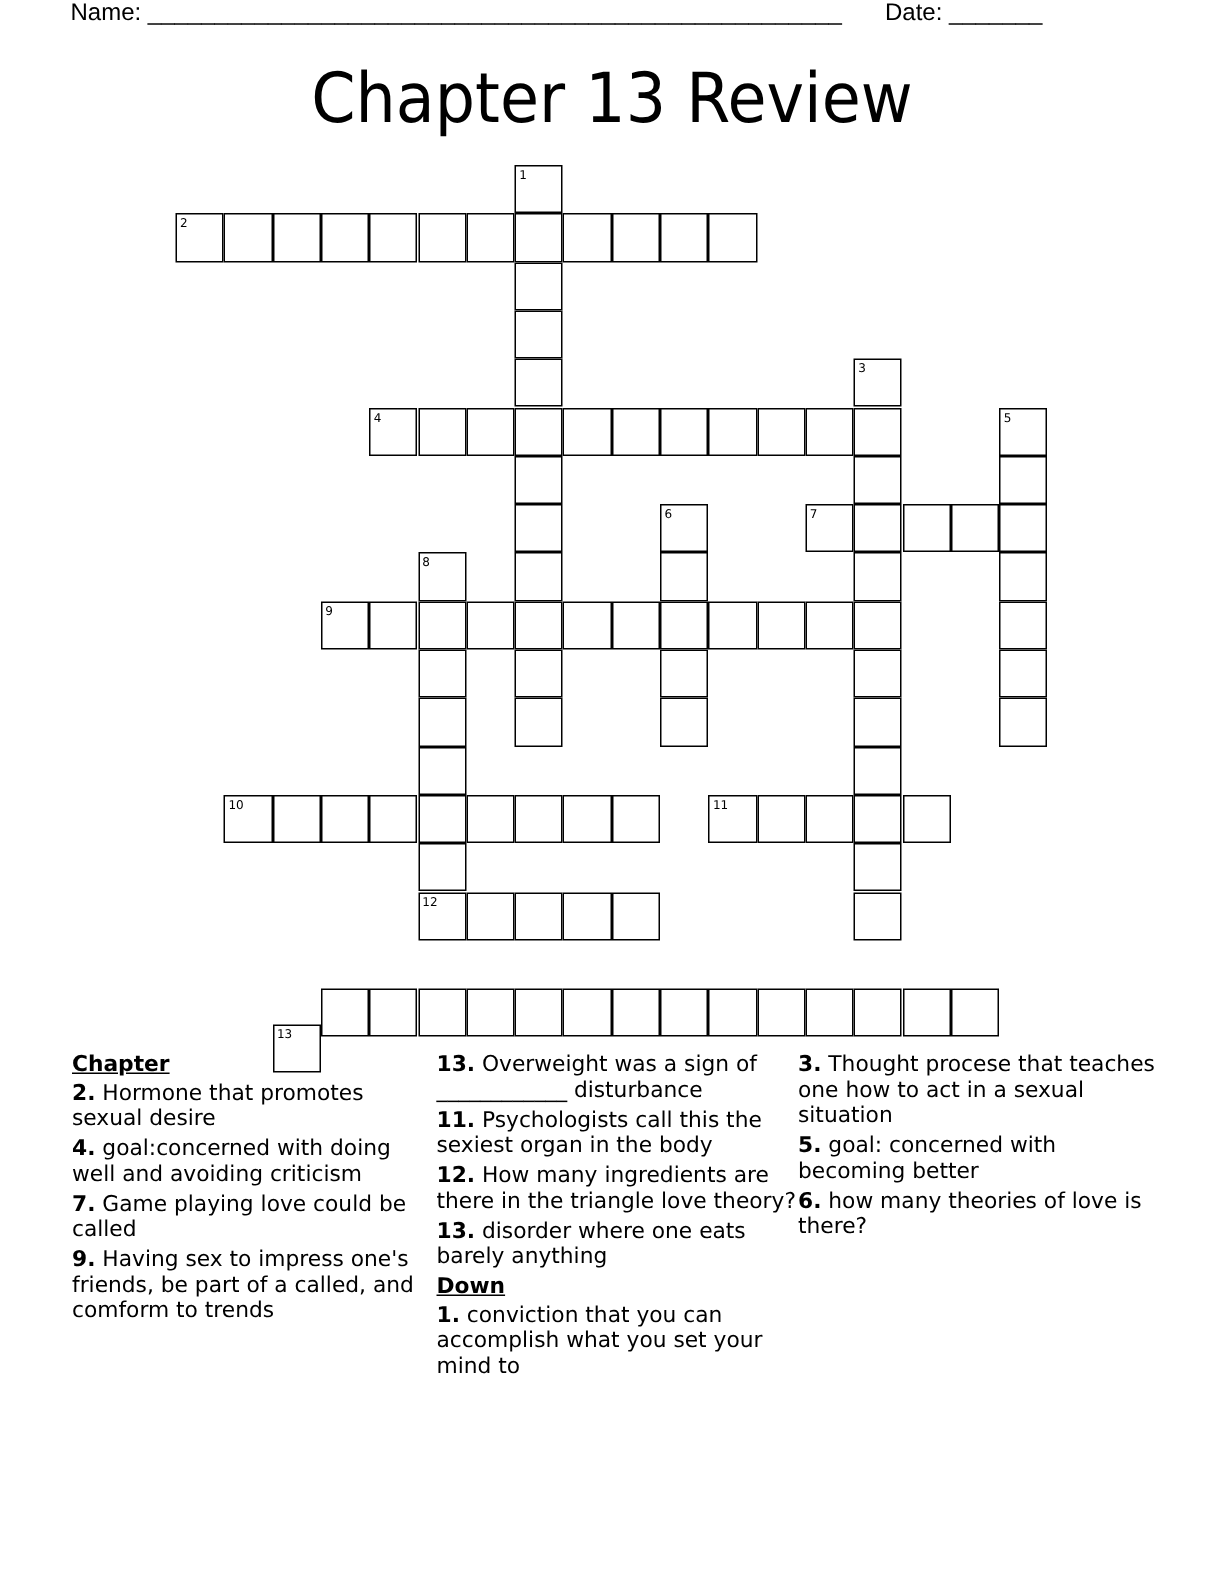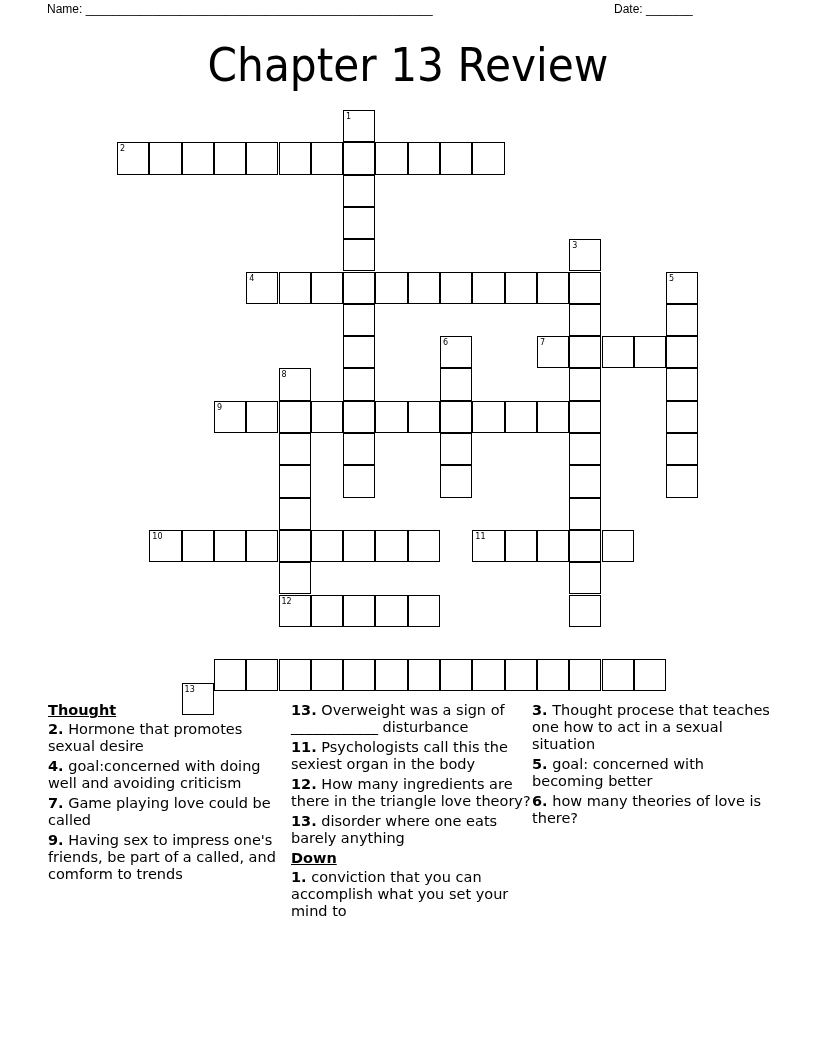--- a/index.html
+++ b/index.html
@@ -1,19 +1,19 @@
 <!DOCTYPE html>
 <html><head>
 <meta charset="utf-8">
 <style>
   html, body { margin: 0; padding: 0; background: #ffffff; }
   body { width: 816px; height: 1056px; position: relative; overflow: hidden; color: #000; }
-  .header-line { position: absolute; top: 0; font-family: "Liberation Sans", sans-serif; font-size: 12px; line-height: 18px; }
+  .header-line { position: absolute; top: 0; font-family: "Liberation Sans", sans-serif; font-size: 16px; line-height: 18px; }
   .name-line { left: 47px; }
-  .date-line { left: 614px; }
+  .date-line { left: 590px; }
   .title { position: absolute; top: 34px; left: 0; width: 816px; text-align: center;
            font-family: "DejaVu Sans", sans-serif; font-size: 46px; line-height: 62px; letter-spacing: 0px; transform: scaleX(0.92); }
   .grid { position: absolute; left: 0; top: 0; width: 816px; height: 700px; }
   .cell { position: absolute; width: 32.3px; height: 32.3px; box-sizing: border-box; border: 1.5px solid #000; background: #fff; }
   .cell .num { position: absolute; top: 1px; left: 2px; font-family: "DejaVu Sans", sans-serif; font-size: 8px; line-height: 9px; }
   .clues { position: absolute; top: 702px; font-family: "DejaVu Sans", sans-serif; font-size: 14.5px; line-height: 17px; }
   .col1 { left: 48px; width: 235px; }
   .col2 { left: 291px; width: 240px; }
   .col3 { left: 532px; width: 240px; }
   .clue-heading { font-weight: bold; text-decoration: underline; margin-bottom: 2px; }
@@ -157,21 +157,21 @@
     <div class="cell" style="left: 440px; top: 659.1px;"></div>
     <div class="cell" style="left: 472.3px; top: 659.1px;"></div>
     <div class="cell" style="left: 504.6px; top: 659.1px;"></div>
     <div class="cell" style="left: 536.9px; top: 659.1px;"></div>
     <div class="cell" style="left: 569.2px; top: 659.1px;"></div>
     <div class="cell" style="left: 601.5px; top: 659.1px;"></div>
     <div class="cell" style="left: 633.8px; top: 659.1px;"></div>
   </div>
 
 <div class="clues col1">
-  <div class="clue-heading">Thought</div>
+  <div class="clue-heading">Chapter</div>
   <div class="clue"><b>2.</b> <span>Hormone that promotes sexual desire</span></div>
   <div class="clue"><b>4.</b> <span>goal:concerned with doing well and avoiding criticism</span></div>
   <div class="clue"><b>7.</b> <span>Game playing love could be called</span></div>
   <div class="clue"><b>9.</b> <span>Having sex to impress one's friends, be part of a called, and comform to trends</span></div>
 </div>
 
 <div class="clues col2">
   <div class="clue"><b>13.</b> <span>Overweight was a sign of ____________ disturbance</span></div>
   <div class="clue"><b>11.</b> <span>Psychologists call this the sexiest organ in the body</span></div>
   <div class="clue"><b>12.</b> <span>How many ingredients are there in the triangle love theory?</span></div>

